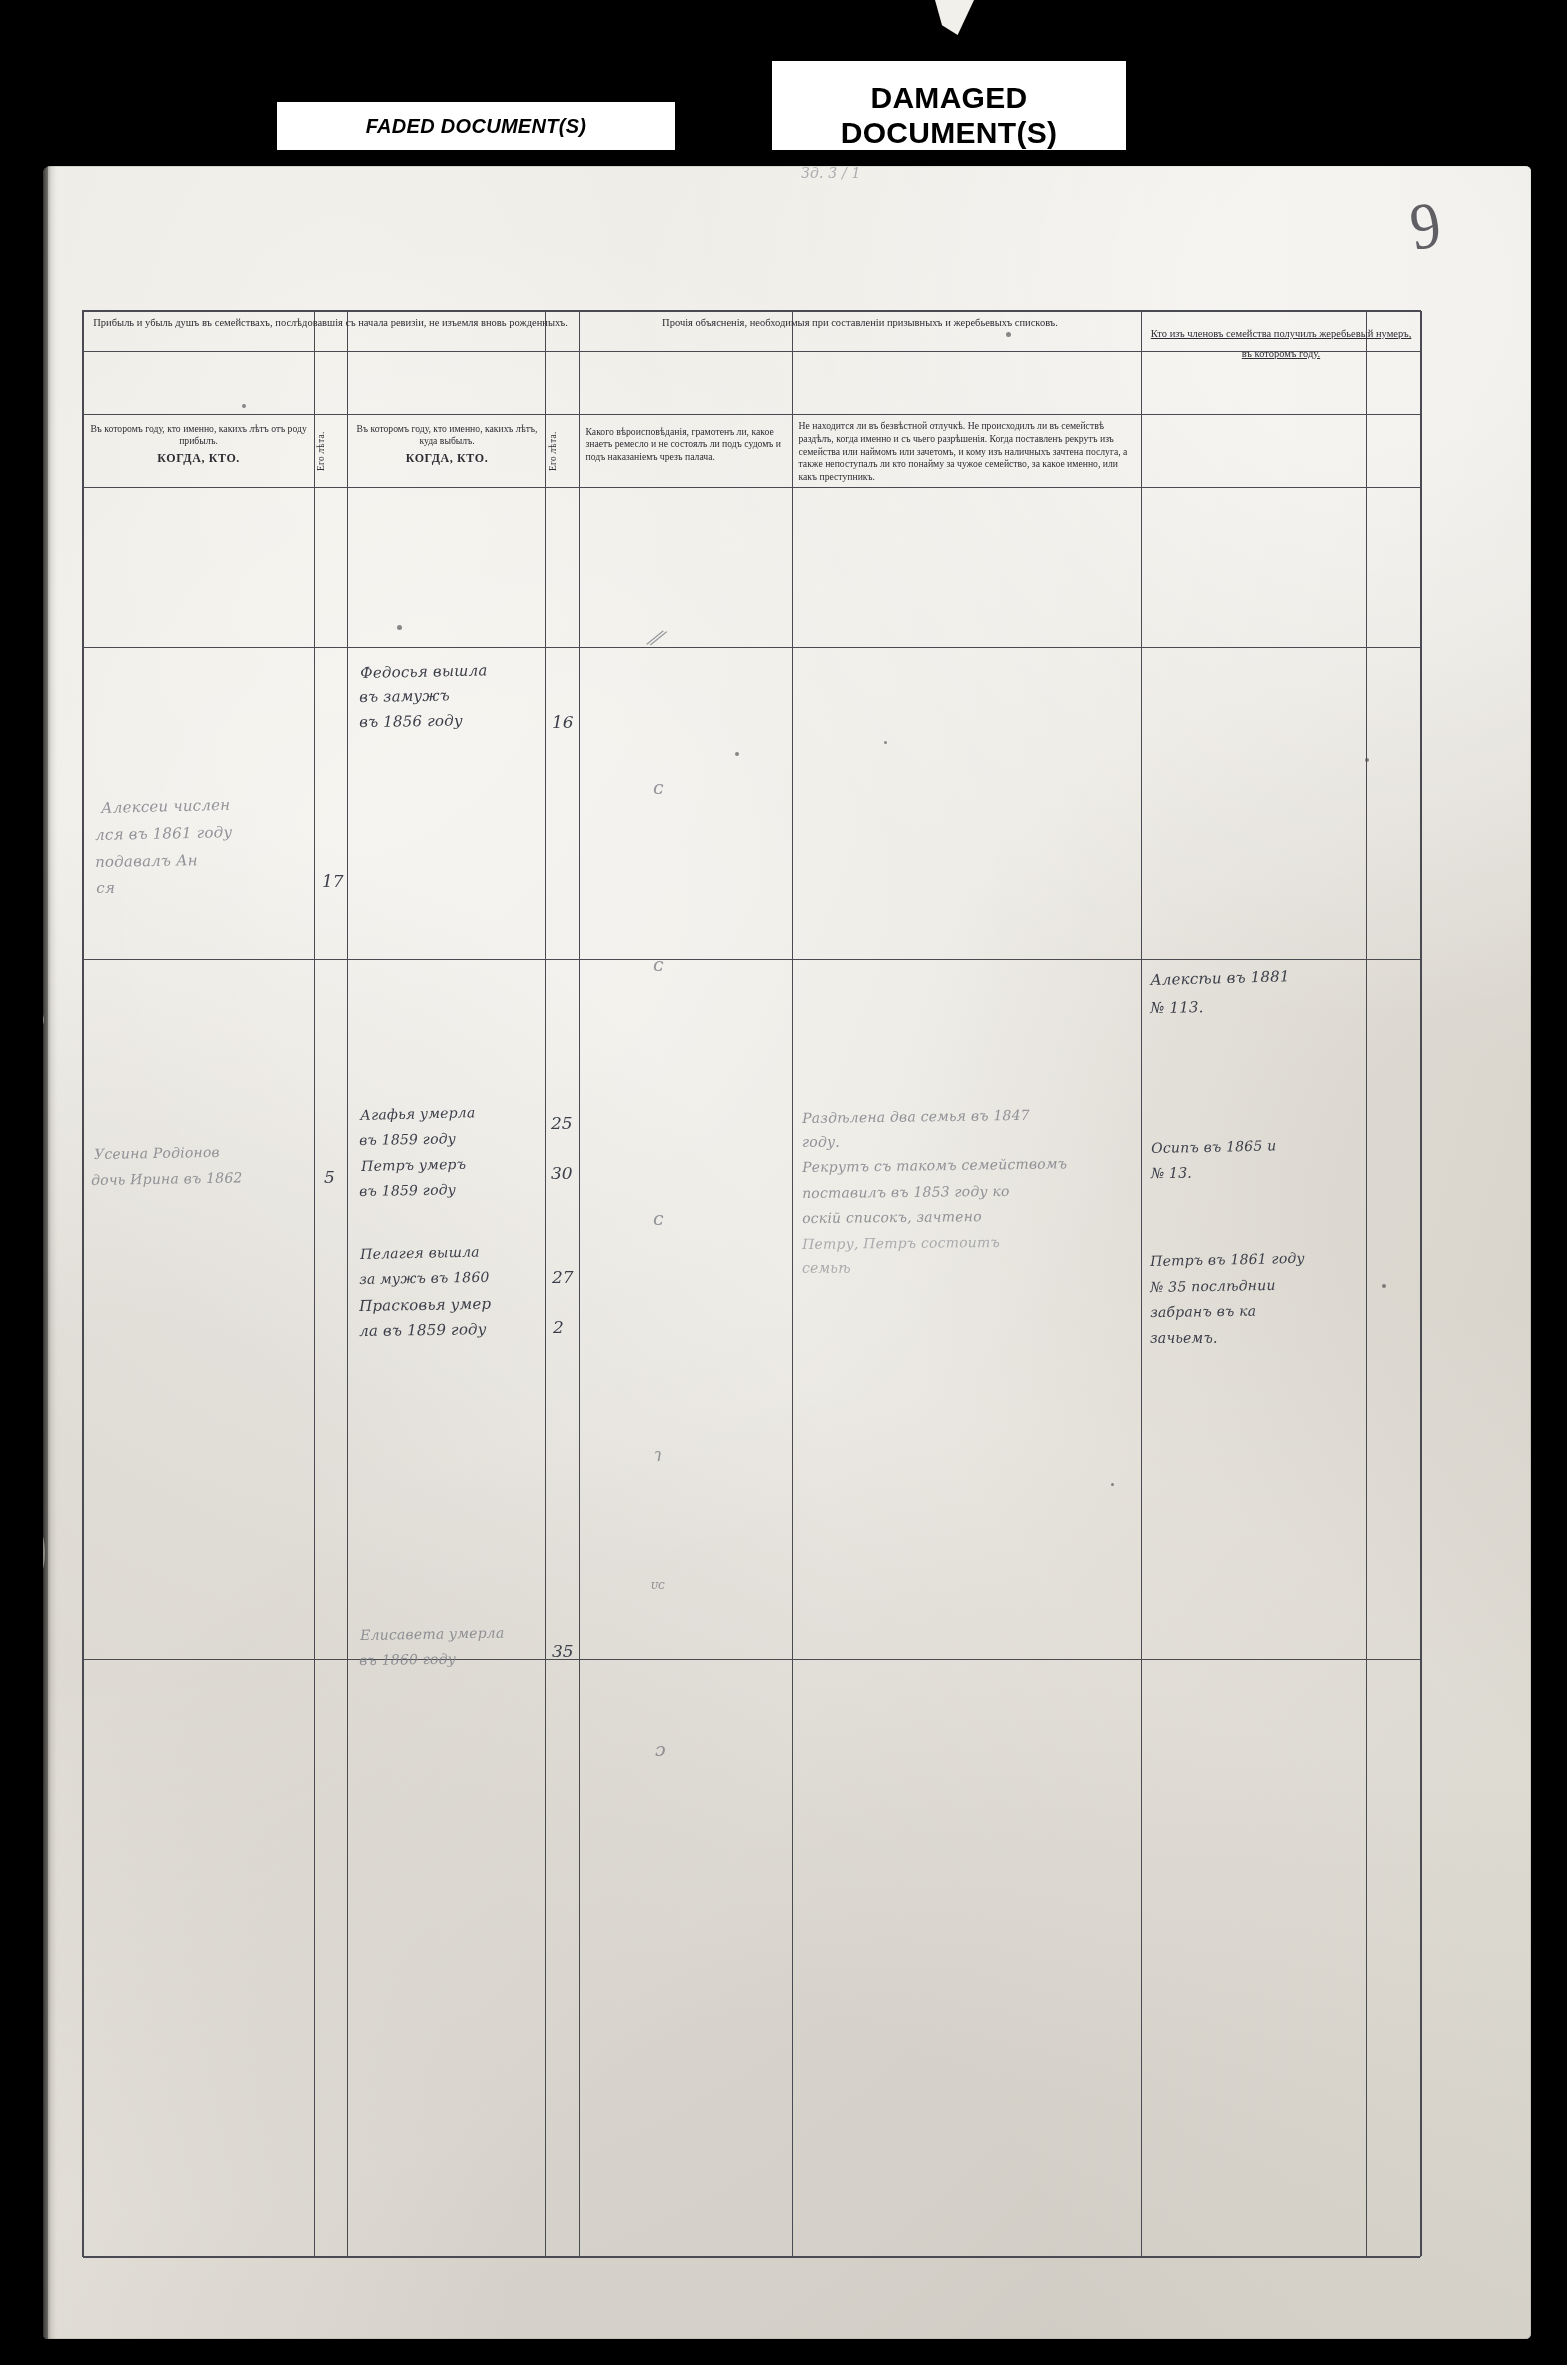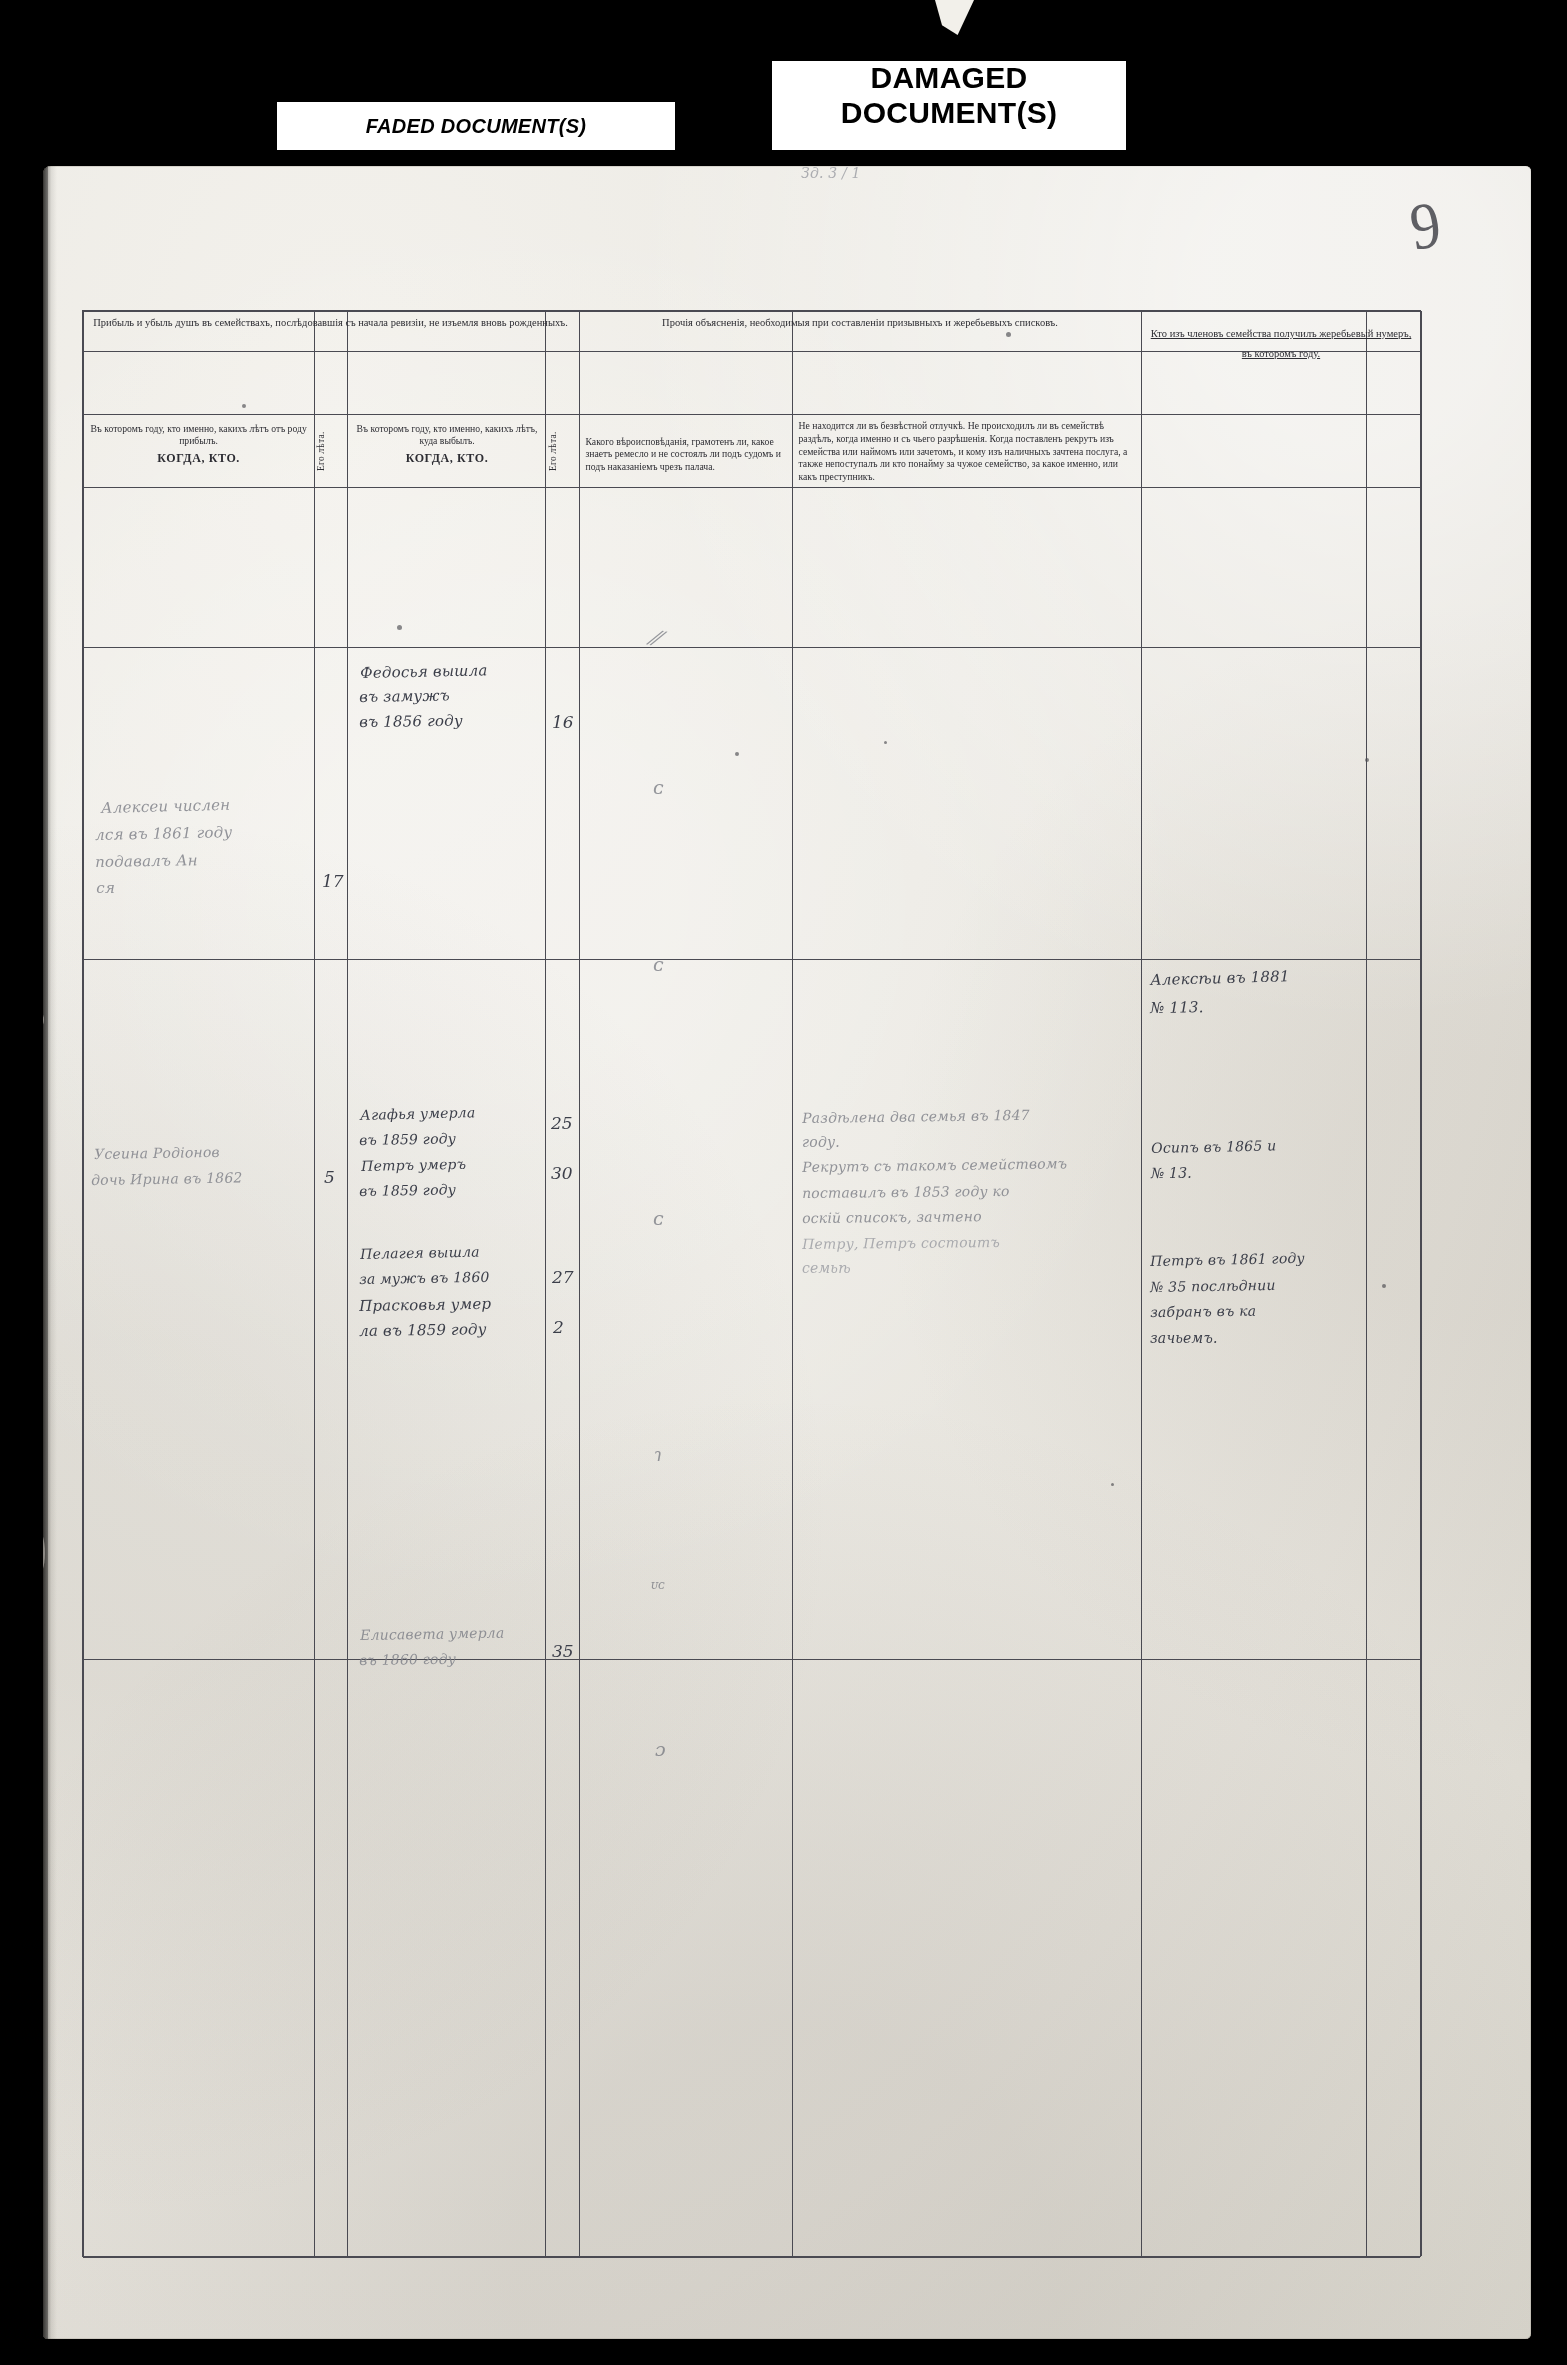--- a/index.html
+++ b/index.html
@@ -40,21 +40,21 @@
   }
   #damaged-label {
     left: 772px;
     top: 61px;
     width: 354px;
     height: 89px;
     font-size: 30px;
     display: flex;
     flex-direction: column;
     align-items: center;
-    justify-content: flex-start;
+    justify-content: flex-end;
     letter-spacing: 0.3px;
   }
 
   
   #page-sheet {
     position: absolute;
     left: 43px;
     top: 166px;
     width: 1488px;
     height: 2173px;
@@ -225,21 +225,21 @@
     <div class="hline" style="top:648px;"></div>
     <div class="hline" style="top:1348px;"></div>
     <div class="hline" style="top:1946px;"></div>
 
     <div class="hdr small" style="left:497px;top:2.2px;width:560px;height:37px;">Прочія объясненія, необходимыя при составленіи призывныхъ и жеребьевыхъ списковъ.</div>
     <div class="hdr small" style="left:1.1px;top:2.2px;width:493px;height:37px;">Прибыль и убыль душъ въ семействахъ, послѣдовавшія съ начала ревизіи, не изъемля вновь рожденныхъ.</div>
     <div class="hdr small" style="left:1059px;top:5.5px;width:278px;height:166px;padding-top:7.7px;line-height:1.85;text-decoration:underline;">Кто изъ членовъ семейства получилъ жеребьевый нумеръ, въ которомъ году.</div>
 
     <div class="hdr tiny" style="left:1.1px;top:105px;width:229px;height:69px;padding-top:6.6px;">Въ которомъ году, кто именно, какихъ лѣтъ отъ роду прибылъ.</div>
     <div class="hdr tiny" style="left:266px;top:105px;width:196px;height:69px;padding-top:6.6px;">Въ которомъ году, кто именно, какихъ лѣтъ, куда выбылъ.</div>
-    <div class="hdr tiny" style="left:497px;top:105px;width:211px;height:139px;padding-top:20px;text-align:left;">Какого вѣроисповѣданія, грамотенъ ли, какое знаетъ ремесло и не состоялъ ли подъ судомъ и подъ наказаніемъ чрезъ палача.</div>
+    <div class="hdr tiny" style="left:497px;top:105px;width:211px;height:139px;padding-top:10px;text-align:left;">Какого вѣроисповѣданія, грамотенъ ли, какое знаетъ ремесло и не состоялъ ли подъ судомъ и подъ наказаніемъ чрезъ палача.</div>
     <div class="hdr tiny" style="left:710px;top:105px;width:346px;height:139px;padding-top:4.4px;text-align:left;line-height:1.3;">Не находится ли въ безвѣстной отлучкѣ. Не происходилъ ли въ семействѣ раздѣлъ, когда именно и съ чьего разрѣшенія. Когда поставленъ рекрутъ изъ семейства или наймомъ или зачетомъ, и кому изъ наличныхъ зачтена послуга, а также непоступалъ ли кто понайму за чужое семейство, за какое именно, или какъ преступникъ.</div>
 
     <div class="hdr caps" style="left:1.1px;top:137px;width:229px;">КОГДА, КТО.</div>
     <div class="hdr caps" style="left:266px;top:137px;width:196px;">КОГДА, КТО.</div>
 
     <div class="hdr vert" style="left:232px;top:106px;width:31px;height:69px;">Его лѣта.</div>
     <div class="hdr vert" style="left:464px;top:106px;width:31px;height:69px;">Его лѣта.</div>
 
     <div class="hand f1" style="left:277px;top:352px;transform:rotate(-1.2deg);">Федосья вышла</div>
     <div class="hand f1" style="left:276px;top:376px;transform:rotate(-1deg);">въ замужъ</div>

